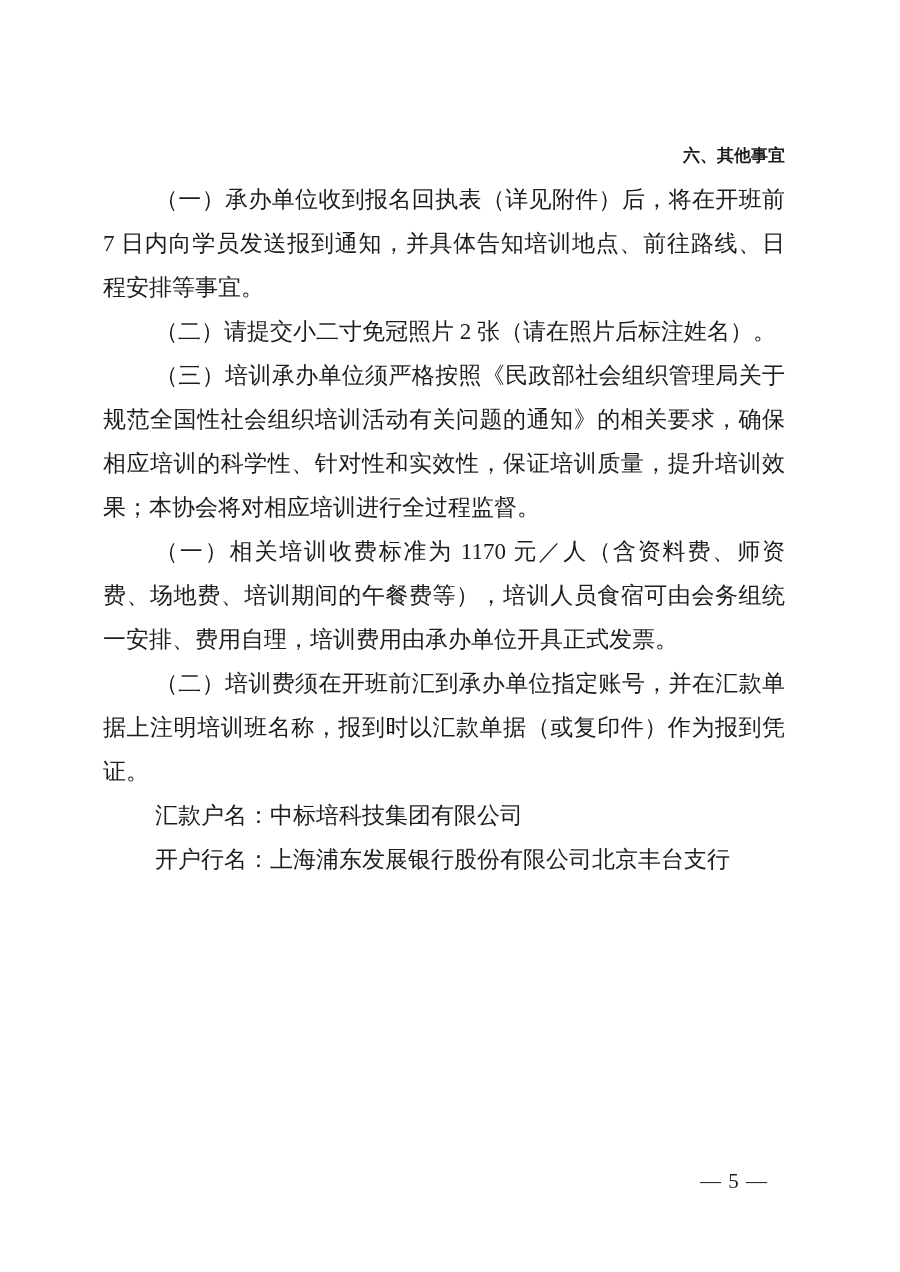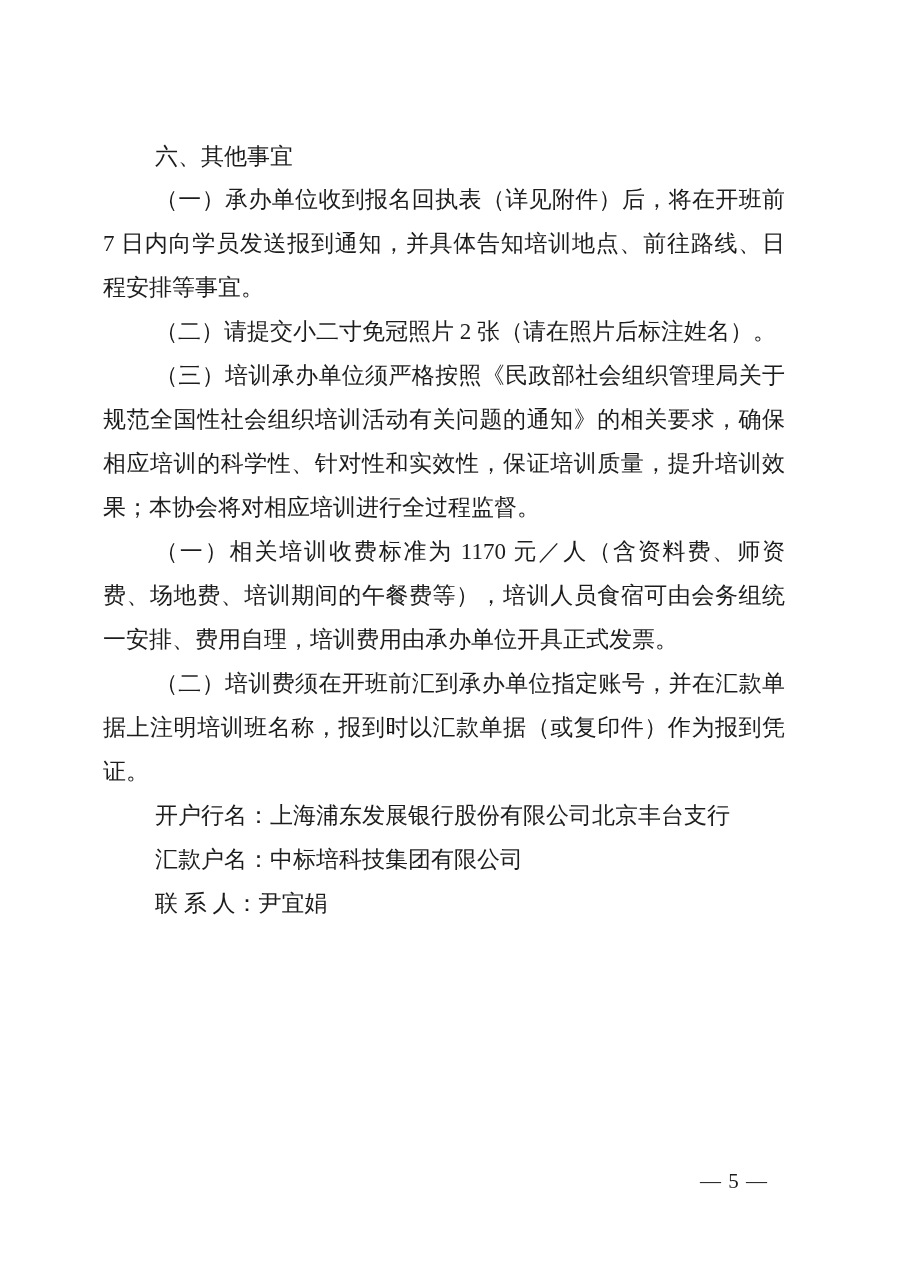--- a/index.html
+++ b/index.html
@@ -22,25 +22,25 @@
     top: 134px;
     width: 682px;
     font-size: 23px;
     line-height: 44px;
     text-align: justify;
     text-justify: inter-ideograph;
   }
   .heading {
     margin: 0;
     font-family: "Liberation Sans", sans-serif;
-    font-weight: 400;
-    font-size: 23px;
+    font-weight: 700;
+    font-size: 17px;
     line-height: 44px;
     text-indent: 52px;
-    text-align: left;
+    text-align: right;
   }
   .para {
     margin: 0;
     text-indent: 52px;
   }
   .detail {
     margin: 0;
     text-indent: 52px;
     text-align: left;
   }
@@ -61,22 +61,21 @@
   <div class="content">
 
     <p class="heading">六、其他事宜</p>
     <p class="para">（一）承办单位收到报名回执表（详见附件）后，将在开班前 7 日内向学员发送报到通知，并具体告知培训地点、前往路线、日程安排等事宜。</p>
     <p class="para">（二）请提交小二寸免冠照片 2 张（请在照片后标注姓名）。</p>
     <p class="para">（三）培训承办单位须严格按照《民政部社会组织管理局关于规范全国性社会组织培训活动有关问题的通知》的相关要求，确保相应培训的科学性、针对性和实效性，保证培训质量，提升培训效果；本协会将对相应培训进行全过程监督。</p>
 
     <p class="para">（一）相关培训收费标准为 1170 元／人（含资料费、师资费、场地费、培训期间的午餐费等），培训人员食宿可由会务组统一安排、费用自理，培训费用由承办单位开具正式发票。</p>
     <p class="para">（二）培训费须在开班前汇到承办单位指定账号，并在汇款单据上注明培训班名称，报到时以汇款单据（或复印件）作为报到凭证。</p>
 
+    <p class="detail"><span>汇款户名：</span><span>中标培科技集团有限公司</span></p>
     <p class="detail"><span>开户行名：</span><span>上海浦东发展银行股份有限公司北京丰台支行</span></p>
-    <p class="detail"><span>汇款户名：</span><span>中标培科技集团有限公司</span></p>
 
 
-    <p class="detail"><span>联 系 人：</span><span>尹宜娟</span></p>
 
   </div>
 
   <div class="page-number">— 5 —</div>
 </div>
 
 </body></html>

